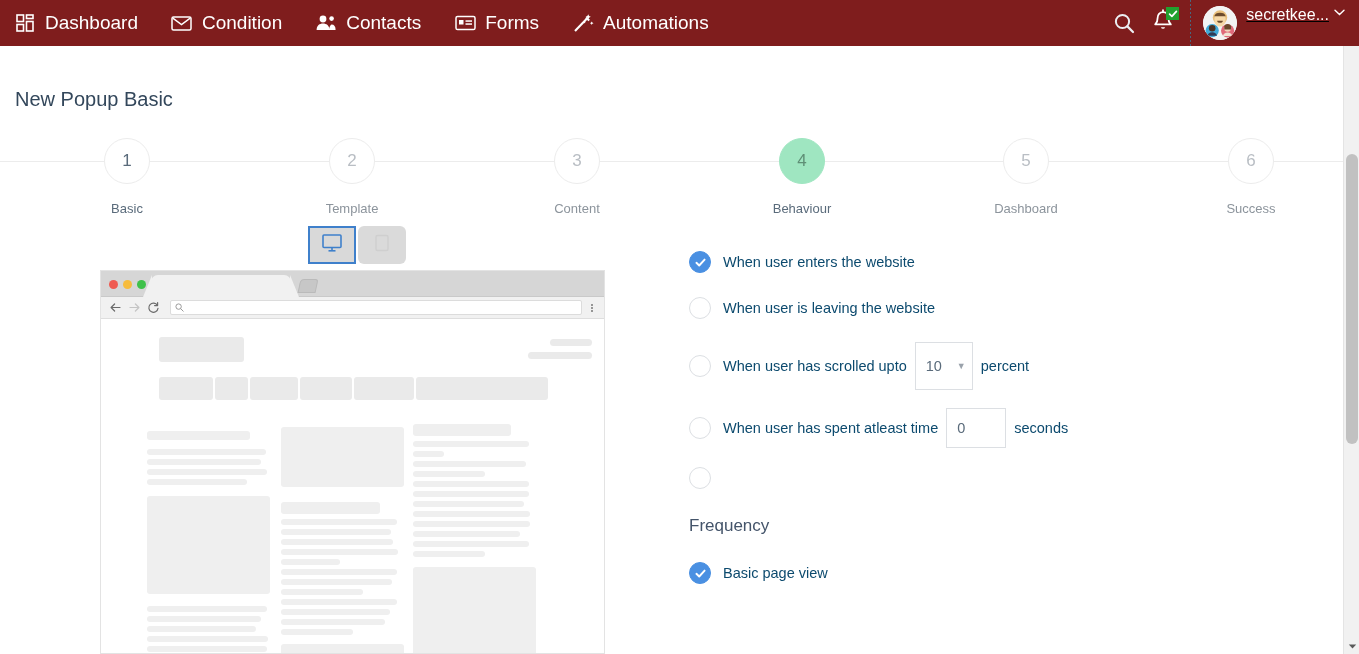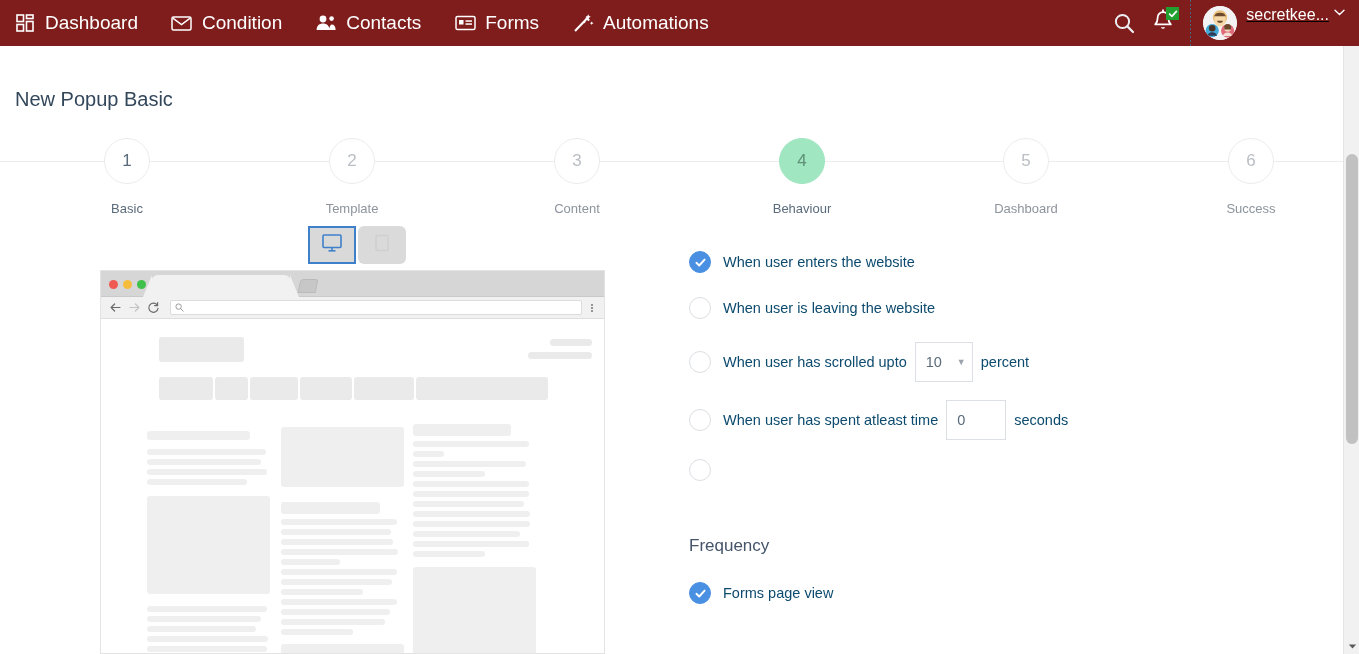--- a/index.html
+++ b/index.html
@@ -197,36 +197,36 @@
   .radio {
     width: 22px; height: 22px; border-radius: 50%;
     border: 1px solid #dcdfe3; background: #fff;
     flex: 0 0 22px; margin-right: 12px; cursor: pointer;
     display: flex; align-items: center; justify-content: center;
   }
   .radio.checked { background: #4a90e2; border-color: #4a90e2; }
   .radio-label { font-size: 14.5px; color: #0c4a6e; }
   .inline-select {
     margin-left: 8px; margin-right: 8px;
-    width: 58px; height: 40px;
+    width: 58px; height: 48px;
     border: 1px solid #dcdfe3; background: #fff;
     display: flex; align-items: center; justify-content: space-between;
     padding: 0 6px 0 10px; font-size: 14.5px; color: #5a6b7b;
     cursor: pointer;
   }
   .inline-select .caret { font-size: 9px; color: #9aa2ab; }
   .inline-input {
     margin-left: 8px; margin-right: 8px;
     width: 60px; height: 40px;
     border: 1px solid #dcdfe3; background: #fff;
     font-size: 14.5px; color: #5a6b7b;
     padding: 0 10px;
     font-family: "Liberation Sans", sans-serif;
   }
-  #frequency-title { margin-top: 54px; }
+  #frequency-title { margin-top: 26px; }
 
   
   #scrollbar-track {
     position: absolute; right: 0; top: 46px;
     width: 16px; height: 608px; background: #f1f1f1;
     border-left: 1px solid #e4e4e4;
   }
   #scrollbar-thumb {
     position: absolute; left: 2px; top: 108px;
     width: 12px; height: 290px; background: #c1c1c1; border-radius: 6px;
@@ -543,21 +543,21 @@
   </div>
 
   <div class="section-title" id="frequency-title">Frequency</div>
 
   <div class="radio-row">
     <span class="radio checked">
       <svg width="13" height="13" viewBox="0 0 13 13">
         <path d="M2.4 6.8 L5.2 9.5 L10.6 3.6" fill="none" stroke="#fff" stroke-width="1.9" stroke-linecap="round" stroke-linejoin="round"></path>
       </svg>
     </span>
-    <span class="radio-label">Forms page view</span>
+    <span class="radio-label">Basic page view</span>
   </div>
 </div>
 
 <div id="scrollbar-track">
   <div id="scrollbar-thumb"></div>
   <div id="scroll-arrow-down">
     <svg width="9" height="7" viewBox="0 0 9 7">
       <path d="M0.8 1.6 L4.5 5.4 L8.2 1.6 Z" fill="#5a5a5a"></path>
     </svg>
   </div>

